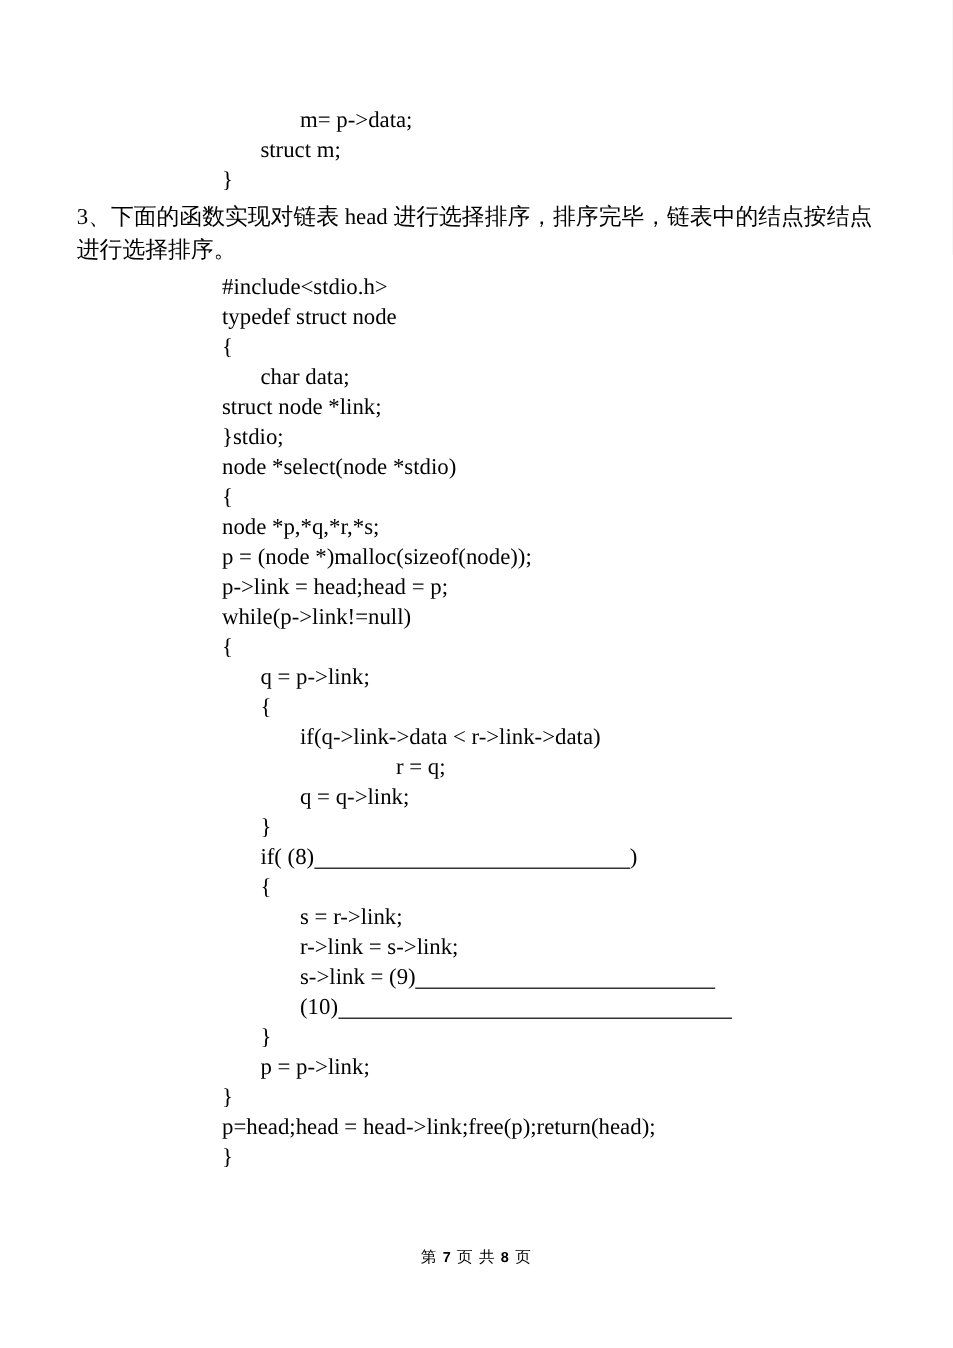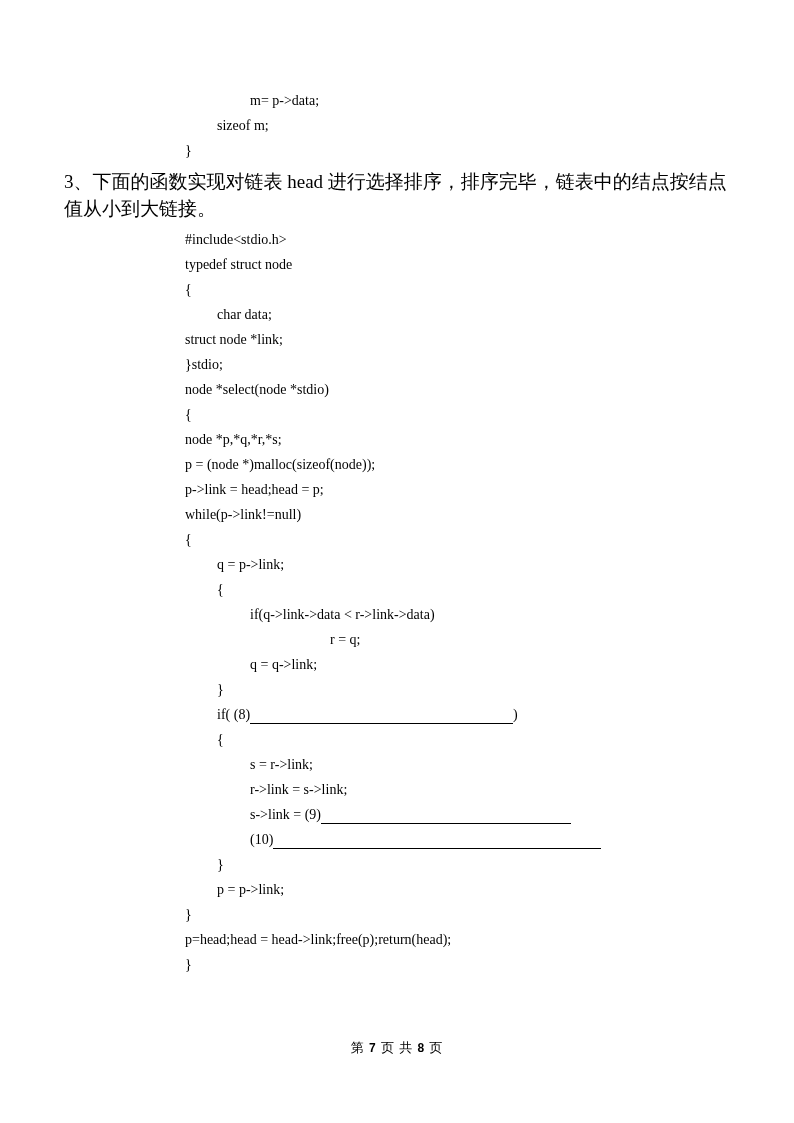--- a/index.html
+++ b/index.html
@@ -15,21 +15,21 @@
     position: relative;
     font-family: "Liberation Serif", "DejaVu Serif", serif;
     color: #000000;
     overflow: hidden;
     box-sizing: border-box;
   }
   .content {
     padding-top: 88px;
   }
   .code-line {
-    font-size: 14px;
+    font-size: 19px;
     line-height: 25px;
     white-space: pre;
   }
   .indent-0 { padding-left: 185px; }
   .indent-1 { padding-left: 217px; }
   .indent-2 { padding-left: 250px; }
   .indent-3 { padding-left: 282px; margin-left: 48px; }
   .question {
     margin: 5px 0 5px 0;
     padding-left: 64px;
@@ -61,27 +61,27 @@
   }
 </style>
 </head>
 <body>
 
 <div class="page">
   <div class="content">
 
     <div>
         <div class="code-line indent-2"><span>m= p-&gt;data;</span></div>
-        <div class="code-line indent-1"><span>sizeof m;</span></div>
+        <div class="code-line indent-1"><span>struct m;</span></div>
         <div class="code-line indent-0"><span>}</span></div>
       </div>
 
     <div class="question">
       <div class="q-line">3、下面的函数实现对链表 head 进行选择排序，排序完毕，链表中的结点按结点</div>
-      <div class="q-line">值从小到大链接。</div>
+      <div class="q-line">进行选择排序。</div>
     </div>
 
     <div>
         <div class="code-line indent-0"><span>#include&lt;stdio.h&gt;</span></div>
         <div class="code-line indent-0"><span>typedef struct node</span></div>
         <div class="code-line indent-0"><span>{</span></div>
         <div class="code-line indent-1"><span>char data;</span></div>
         <div class="code-line indent-0"><span>struct node *link;</span></div>
         <div class="code-line indent-0"><span>}stdio;</span></div>
         <div class="code-line indent-0"><span>node *select(node *stdio)</span></div>

